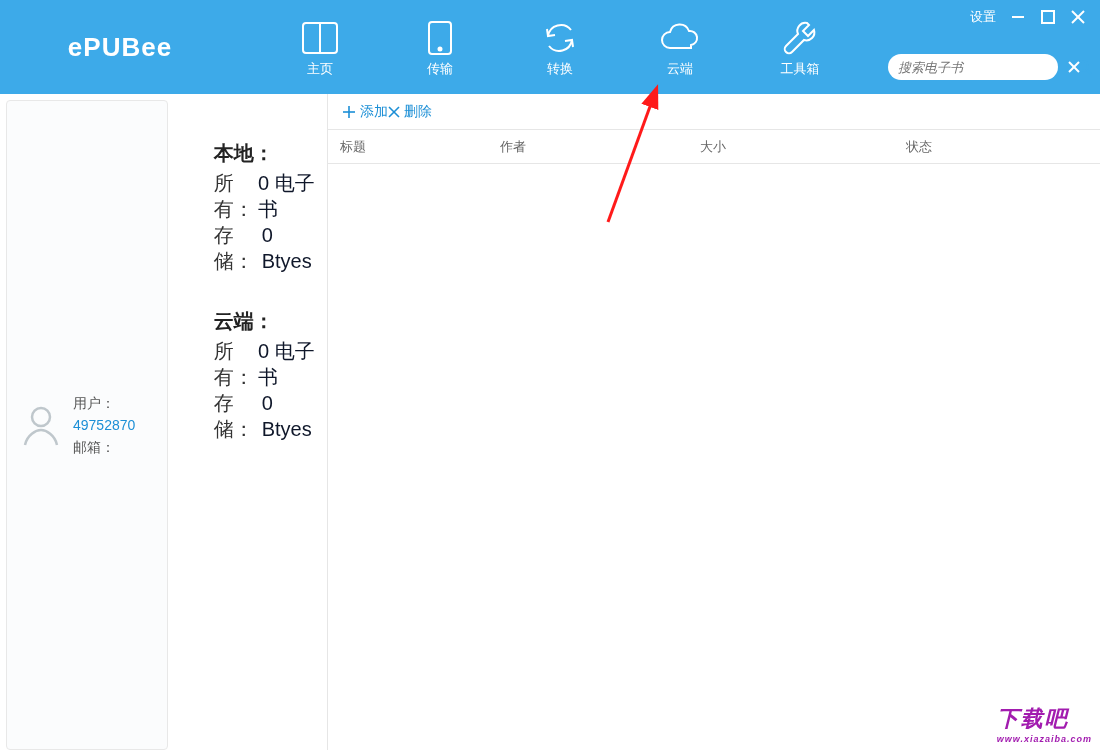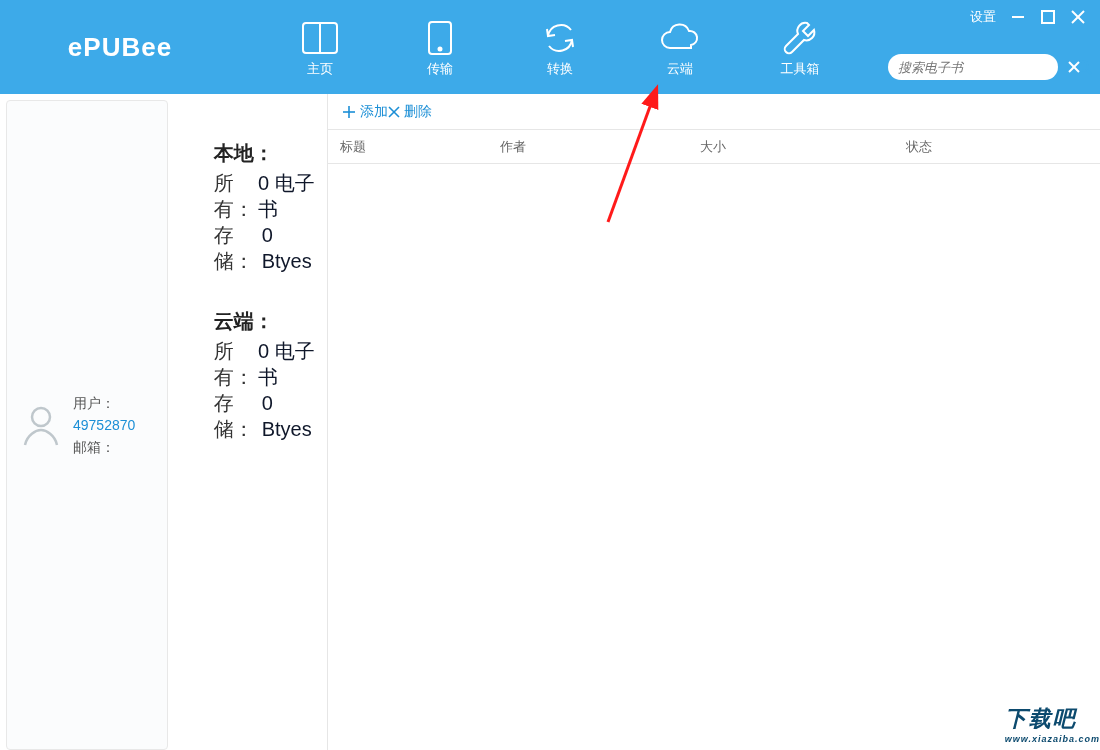--- a/index.html
+++ b/index.html
@@ -44,21 +44,21 @@
   .col-title  { width: 160px; }
   .col-author { width: 150px; text-align: right; }
   .col-time   { width: 158px; justify-content: space-between; }
   .col-size   { width: 100px; text-align: right; justify-content: flex-end; }
   .col-status { flex: 1; justify-content: center; }
 
   .table-body { flex: 1; background: #fff; }
 
   .arrow { position: absolute; left: 588px; top: 82px; pointer-events: none; }
 
-  .watermark { position: absolute; right: 0; bottom: 6px; color: #0c4a6e; font-size: 22px; font-weight: 700; letter-spacing: 2px; pointer-events: none; user-select: none; font-style: italic; }
+  .watermark { position: absolute; right: 8px; bottom: 6px; color: #a21caf; font-size: 22px; font-weight: 700; letter-spacing: 2px; pointer-events: none; user-select: none; font-style: italic; }
   .watermark small { display: block; font-size: 9px; letter-spacing: 1px; text-align: right; }
 
   svg { display: block; }
 </style>
 </head>
 <body>
 
 <div class="header">
   <div class="logo">ePUBee</div>
 

